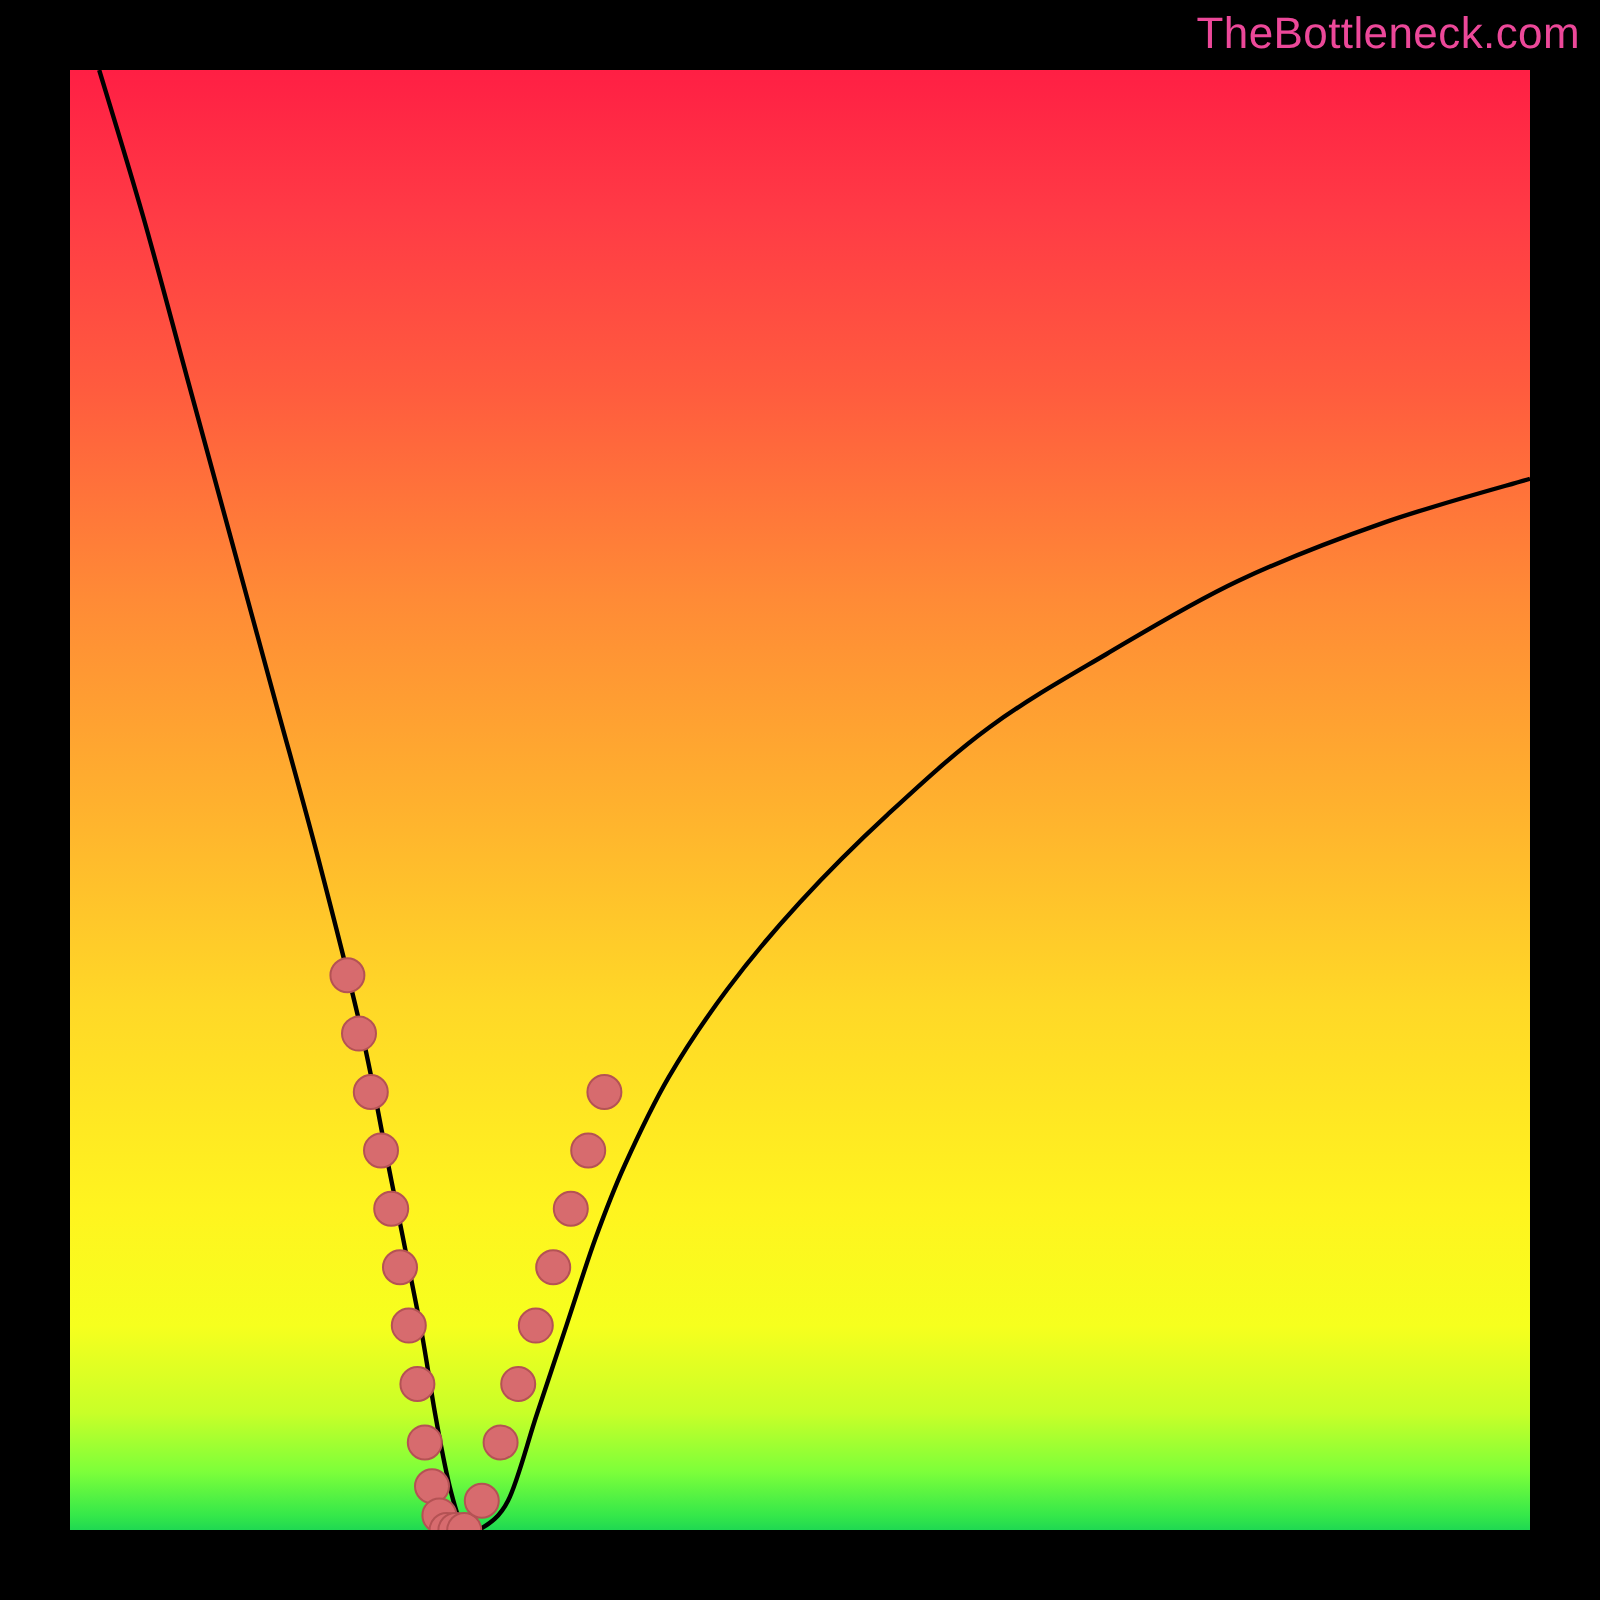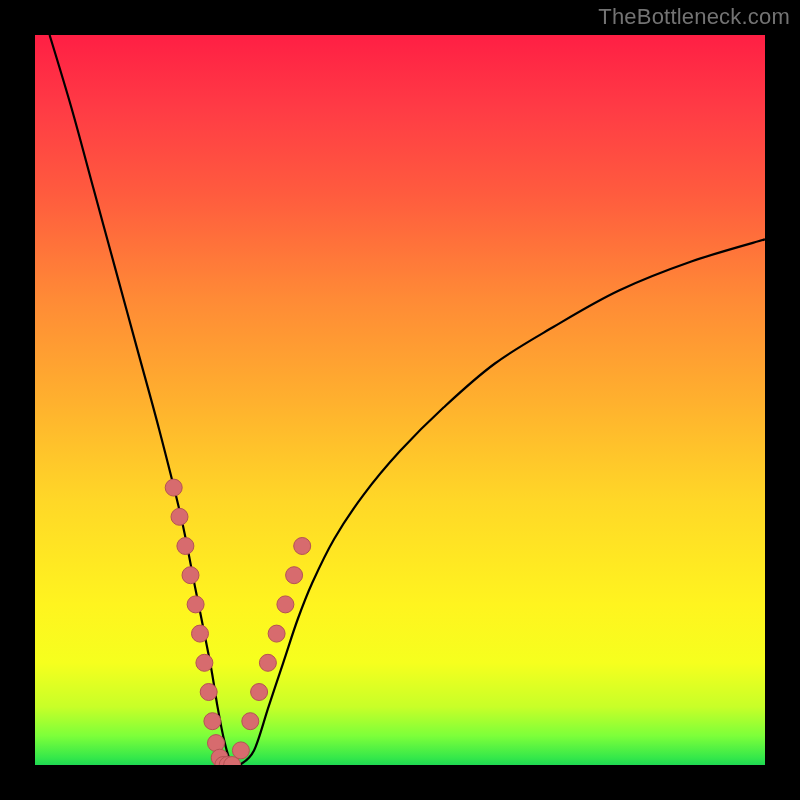--- a/index.html
+++ b/index.html
@@ -45,21 +45,21 @@
     position: absolute;
     left: 0;
     top: 0;
     width: 730px;
     height: 730px;
   }
   .watermark {
     position: absolute;
     top: 4px;
     right: 10px;
-    color: #737373;
+    color: #ec4899;
     font-size: 22px;
     font-weight: 500;
     letter-spacing: 0.2px;
   }
 </style>
 </head>
 <body>
 
 <div class="frame">
   <div class="watermark">TheBottleneck.com</div>

